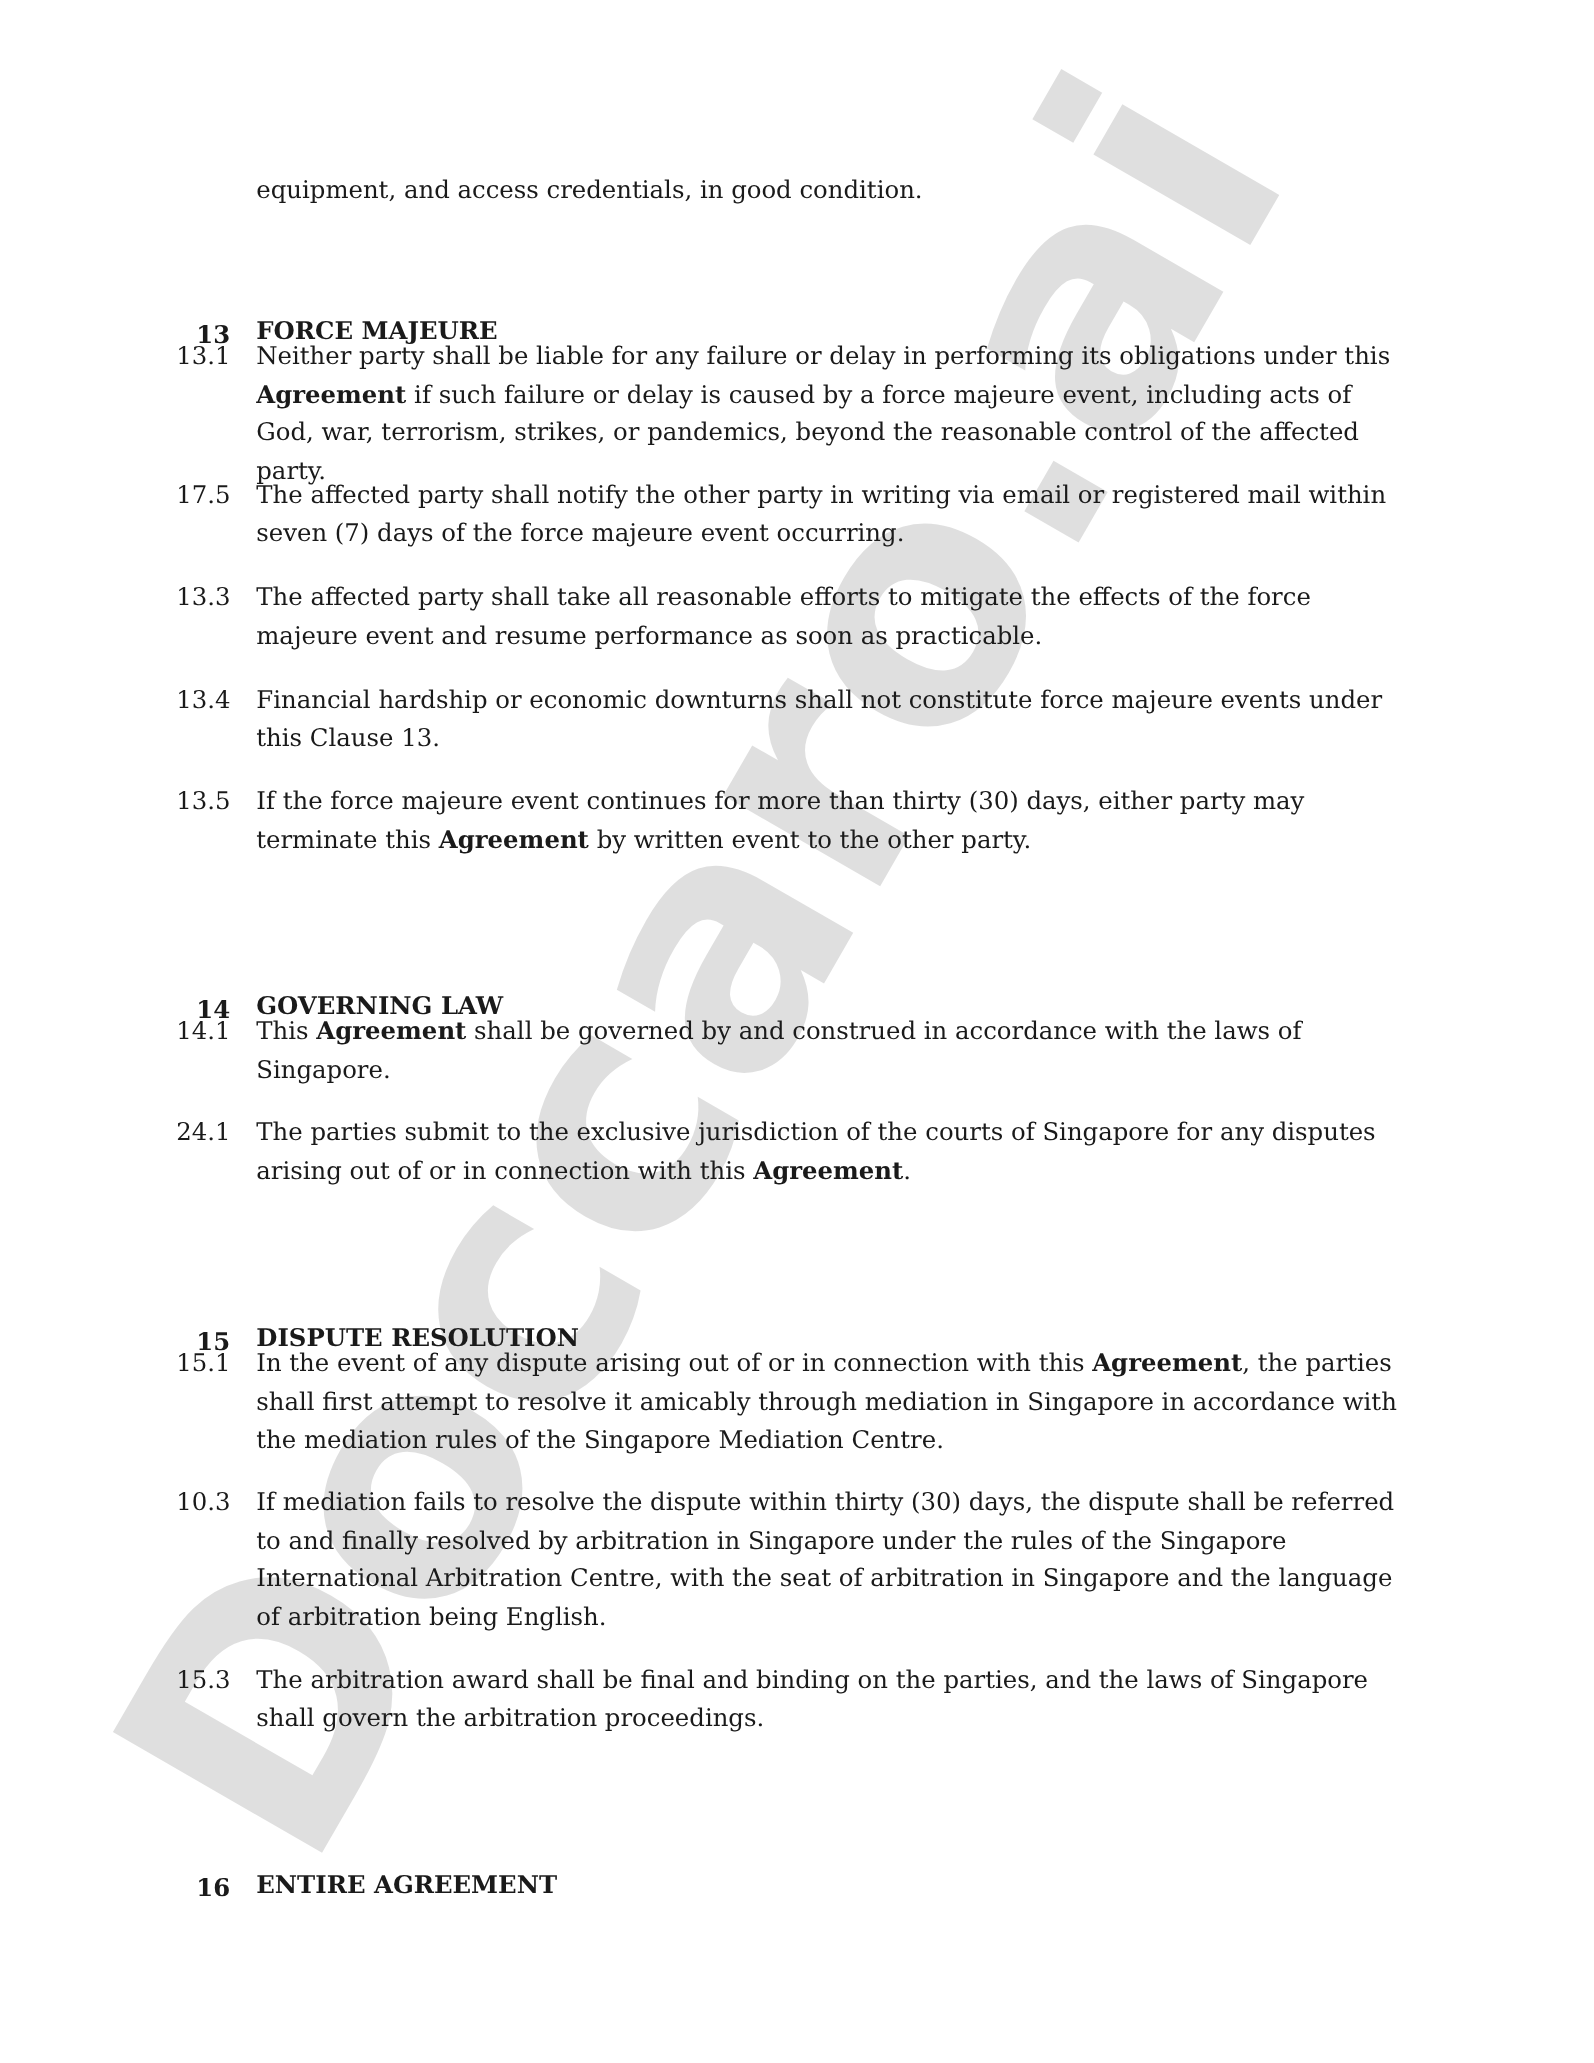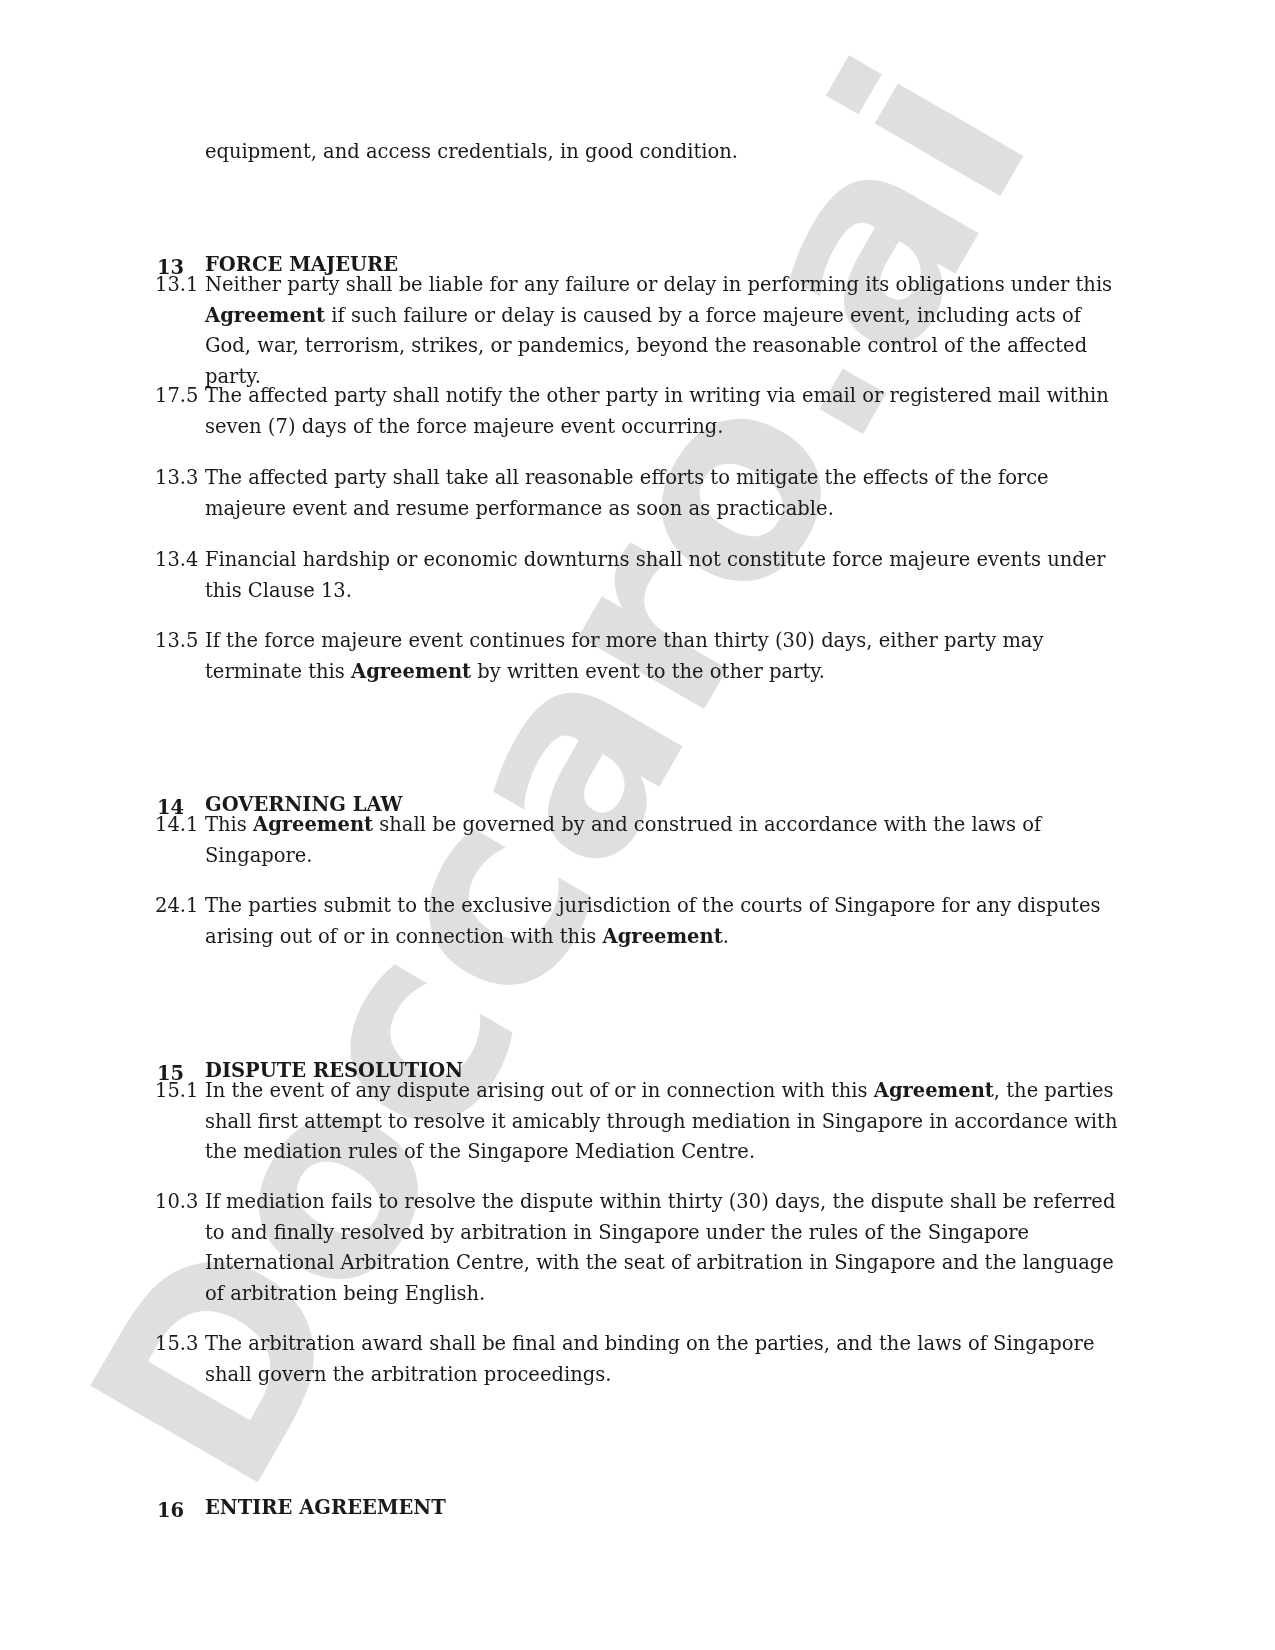--- a/index.html
+++ b/index.html
@@ -6,21 +6,21 @@
     body { width: 1275px; height: 1650px; position: relative; overflow: hidden;
            font-family: "DejaVu Serif", "Liberation Serif", serif; color: #1a1a1a; }
     .page { position: absolute; left: 0; top: 0; width: 1275px; height: 1650px; }
     .watermark { position: absolute; left: 0; top: 0; width: 1275px; height: 1650px; pointer-events: none; z-index: 0; }
     .content { position: absolute; left: 0; top: 0; width: 1275px; z-index: 1; }
     .line-text { position: absolute; left: 205px; width: 920px; font-size: 19.5px; line-height: 30.5px; margin-top: 20px; }
     .heading { position: absolute; left: 0; width: 1275px; font-size: 19.5px; line-height: 30px; font-weight: bold; }
     .heading .num { position: absolute; left: 157px; margin-top: 35px; }
     .heading .title { position: absolute; left: 205px; margin-top: 32px; }
     .clause { position: absolute; left: 0; width: 1275px; font-size: 19.5px; line-height: 30.5px; }
-    .clause .num { position: absolute; left: 155px; width: 60px; }
+    .clause .num { position: absolute; left: 141px; width: 60px; }
     .clause .body { position: absolute; left: 205px; width: 925px; }
     b { font-weight: bold; text-align: right; }
   </style>
 </head>
 <body>
 
 <div class="page">
 
   <svg class="watermark" viewBox="0 0 1275 1650" xmlns="http://www.w3.org/2000/svg">
     <text x="0" y="0" transform="translate(640 820) rotate(-60)" text-anchor="middle" font-family="DejaVu Sans, Liberation Sans, sans-serif" font-weight="bold" font-size="265" fill="#dcdcdc" fill-opacity="0.9">Doccaro.ai</text>

